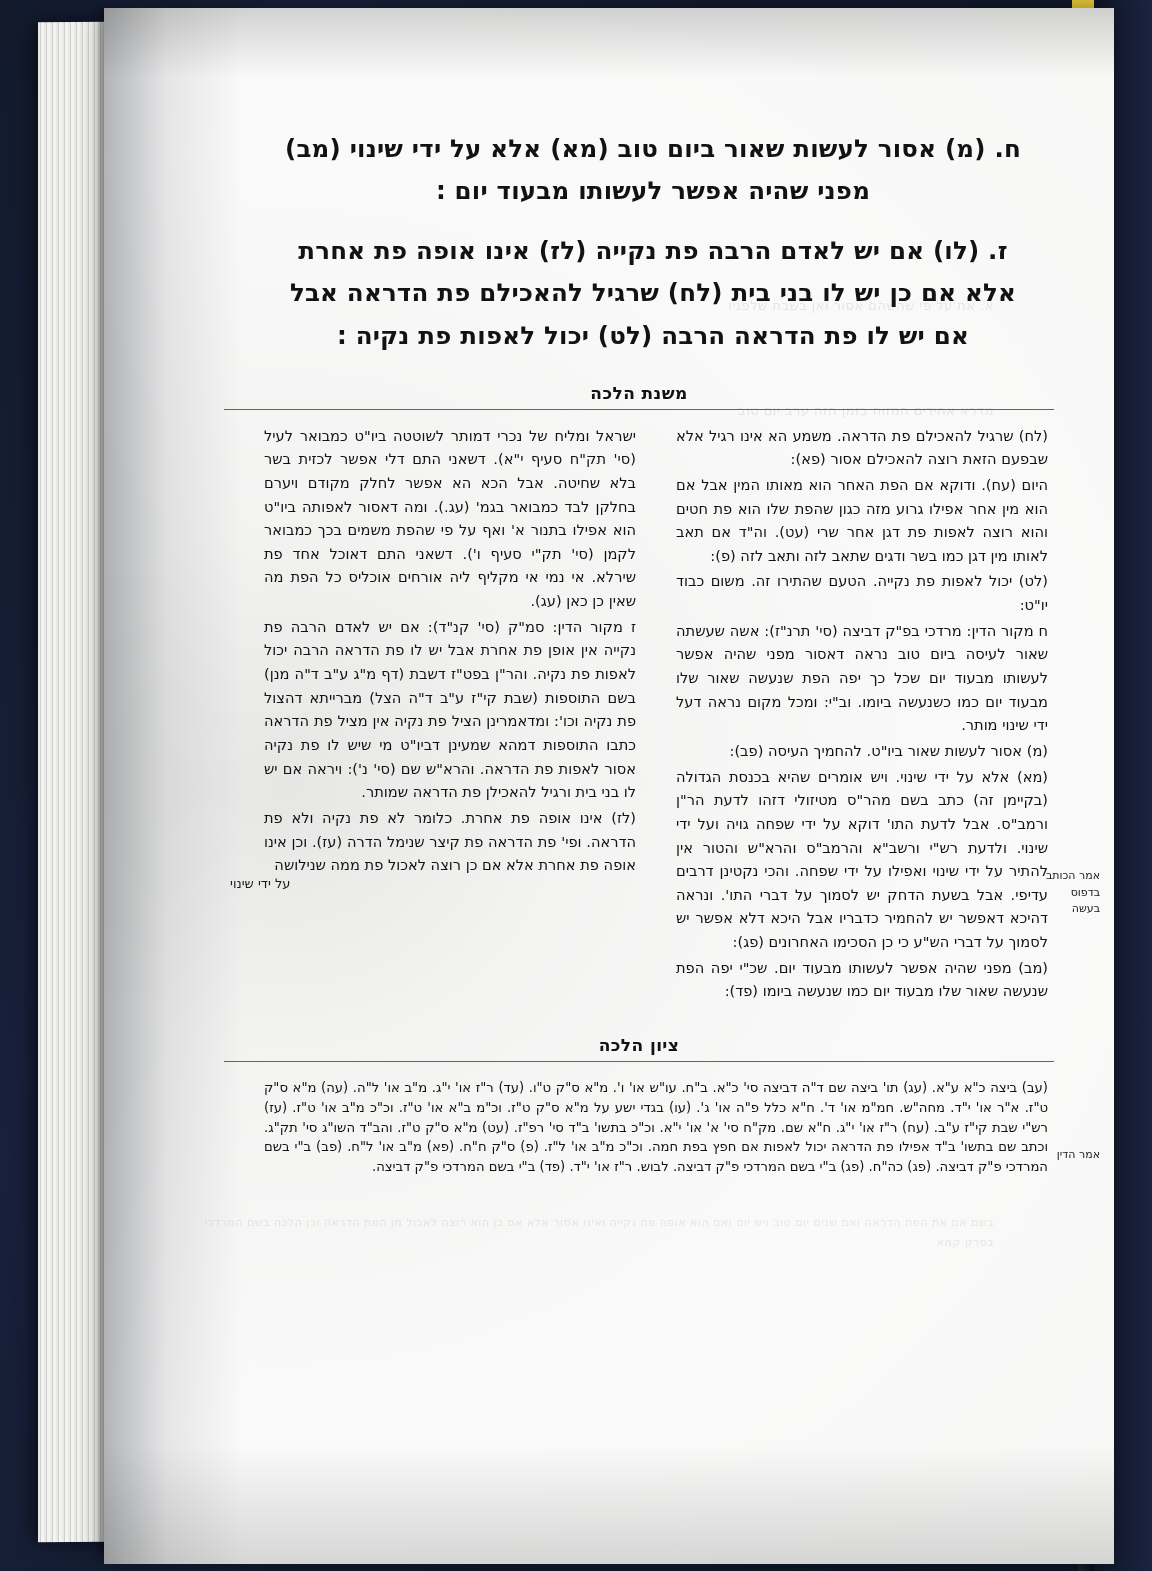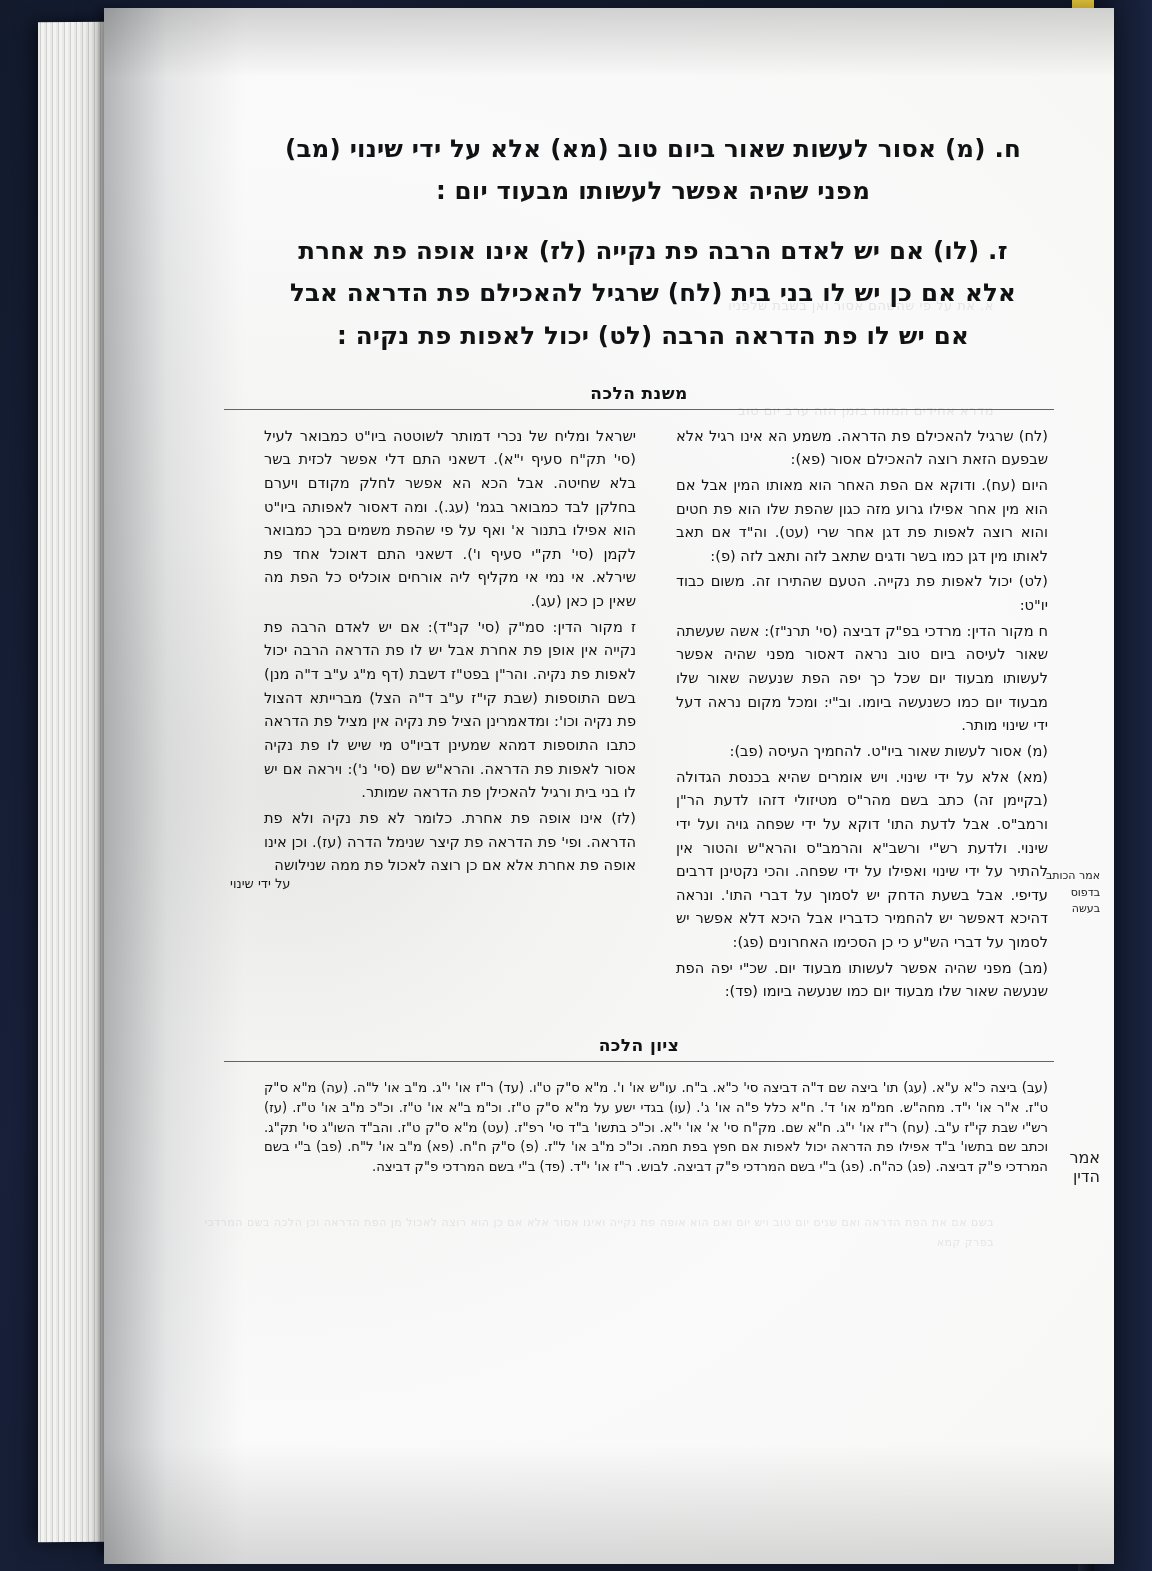--- a/index.html
+++ b/index.html
@@ -214,21 +214,21 @@
     line-height: 1.5;
     direction: rtl;
     text-align: right;
     color: #1b1b1b;
   }
   .outer-notes-2 {
     position: absolute;
     right: 14px;
     top: 1140px;
     width: 56px;
-    font-size: 16px;
+    font-size: 11px;
     direction: rtl;
     text-align: right;
     color: #1b1b1b;
   }
 </style>
 </head>
 <body>
 
 <div class="photo">
 

